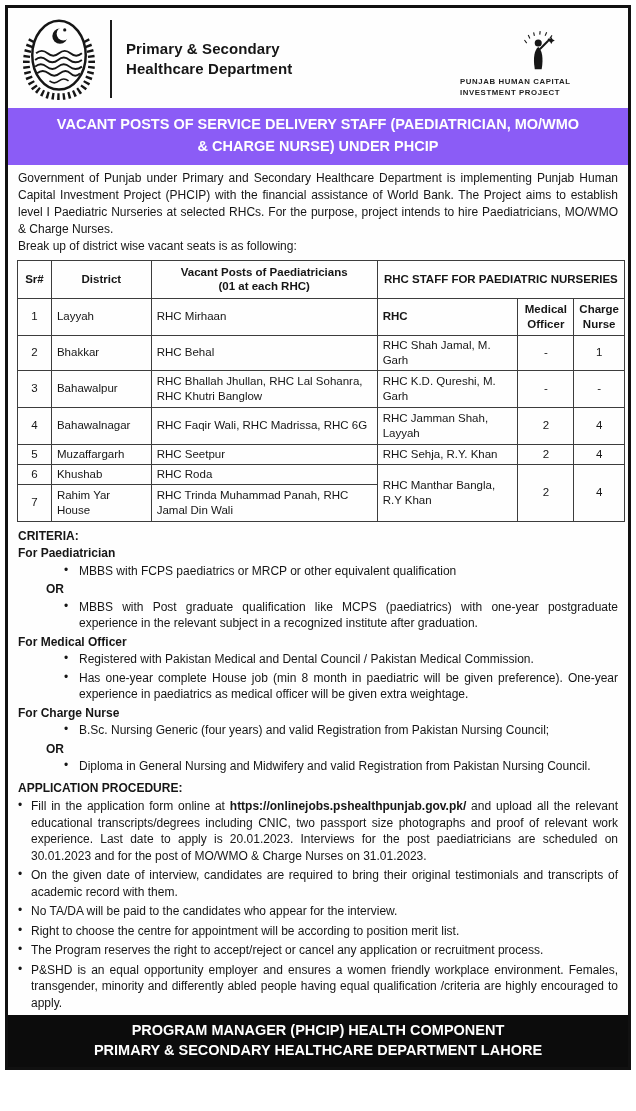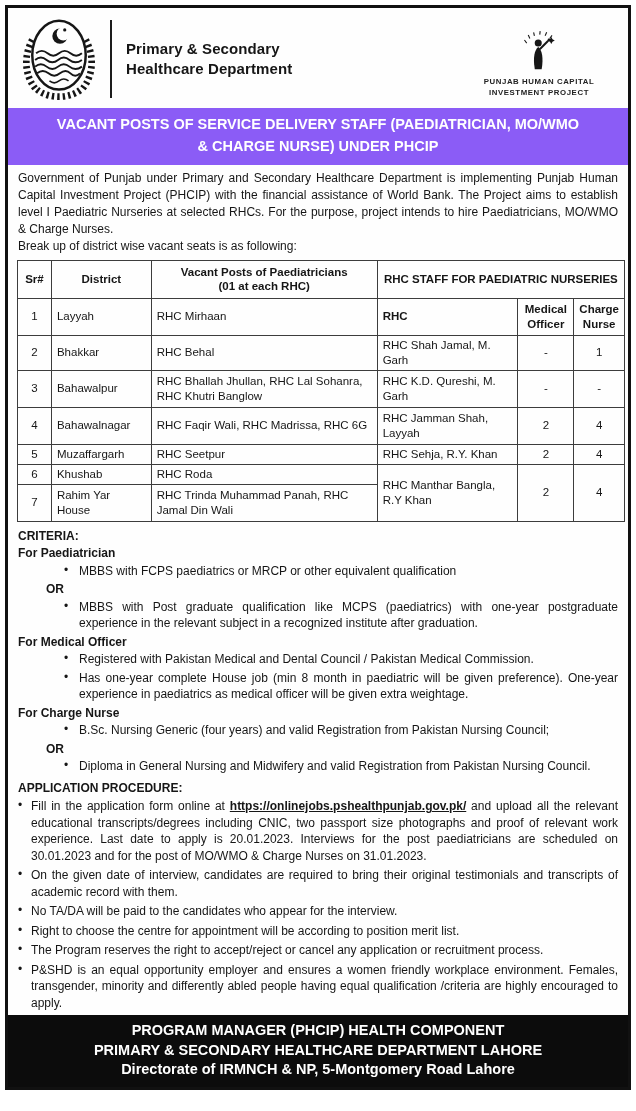--- a/index.html
+++ b/index.html
@@ -32,21 +32,20 @@
   }
   .dept {
     font-weight: bold;
     font-size: 15px;
     line-height: 1.3;
     letter-spacing: 0.1px;
   }
   .phcip {
     margin-left: auto;
     width: 158px;
-    text-align: center;
     padding-top: 10px;
   }
   .phcip svg { display: block; margin: 0 auto; }
   .phcip-caption {
     font-size: 7.8px;
     font-weight: bold;
     letter-spacing: 0.6px;
     line-height: 1.35;
     margin-top: 3px;
     color: #222;
@@ -102,21 +101,21 @@
   ul.crit li::before { content: "•"; position: absolute; left: 0; top: -1px; }
   .or { font-weight: bold; margin: 1px 0 1px 28px; }
   ul.app { list-style: none; margin: 2px 0 0; }
   ul.app li {
     position: relative;
     padding-left: 13px;
     margin-bottom: 3px;
     text-align: justify;
   }
   ul.app li::before { content: "•"; position: absolute; left: 0; top: -1px; }
-  a.apply-link { color: inherit; text-decoration: underline; font-weight: bold; cursor: pointer; }
+  a.apply-link { color: inherit; font-weight: bold; cursor: pointer; }
   
   .ftr {
     background: #0c0c0c;
     color: #fff;
     text-align: center;
     font-weight: bold;
     font-size: 14.5px;
     line-height: 19.5px;
     padding: 6px 0 7px;
     position: relative;
@@ -297,16 +296,15 @@
       <li>No TA/DA will be paid to the candidates who appear for the interview.</li>
       <li>Right to choose the centre for appointment will be according to position merit list.</li>
       <li>The Program reserves the right to accept/reject or cancel any application or recruitment process.</li>
       <li>P&amp;SHD is an equal opportunity employer and ensures a women friendly workplace environment. Females, transgender, minority and differently abled people having equal qualification /criteria are highly encouraged to apply.</li>
     </ul>
   </div>
 
   <div class="ftr" style="background: rgb(12, 12, 12);">
     <div>PROGRAM MANAGER (PHCIP) HEALTH COMPONENT</div>
     <div>PRIMARY &amp; SECONDARY HEALTHCARE DEPARTMENT LAHORE</div>
-    <div>Directorate of IRMNCH &amp; NP, 5-Montgomery Road Lahore</div>
 
   </div>
 </div>
 
 </body></html>

